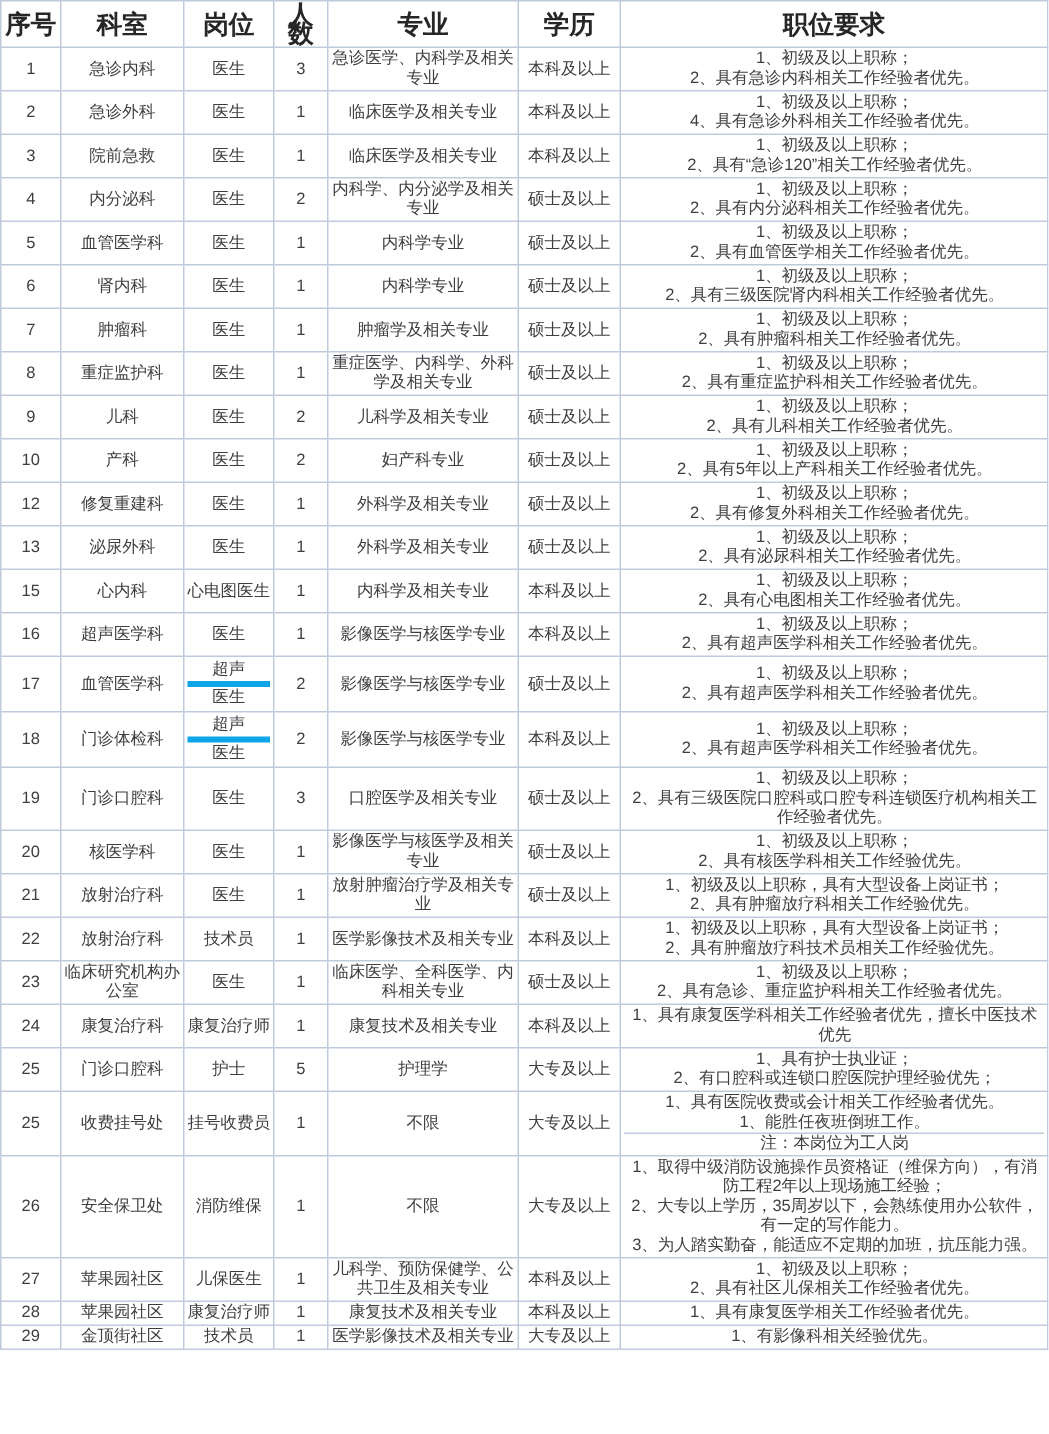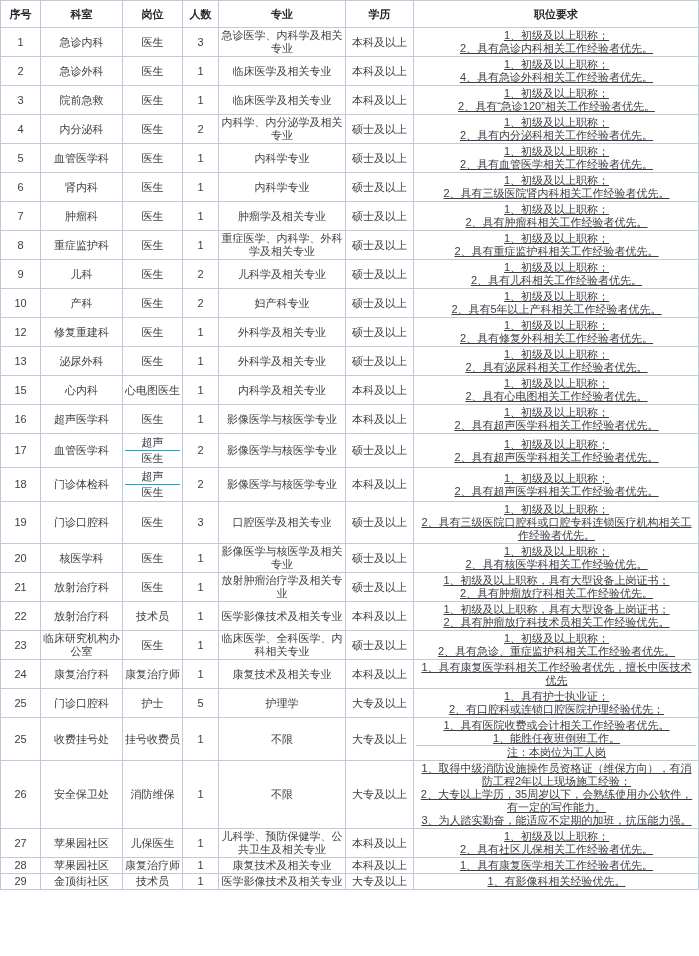--- a/index.html
+++ b/index.html
@@ -22,55 +22,54 @@
     font-size: 11px;
     line-height: 13px;
     color: #3e3e41;
     text-align: center;
     vertical-align: middle;
     padding: 1px 2px;
     overflow: hidden;
     word-break: break-all;
   }
   table.recruit th {
-    font-size: 11px;
+    font-size: 17px;
     font-weight: bold;
     color: #262626;
     height: 22px;
     padding: 2px 1px;
   }
   
   col.c-no     { width: 40px; }
   col.c-dept   { width: 82px; }
   col.c-post   { width: 60px; }
   col.c-count  { width: 36px; }
   col.c-major  { width: 127px; }
   col.c-degree { width: 68px; }
   col.c-req    { width: auto; }
 
   td.req-cell {
     text-align: left;
     padding: 0;
-    text-decoration: underline;
   }
   .req-line {
     padding: 0 2px 0 3px;
   }
   .note-line {
     padding: 0 2px 0 3px;
     border-top: 1px solid #bfcbdd;
   }
   td.post-cell-split {
     padding: 0;
   }
   .split-half {
     padding: 1px 2px;
   }
   .split-half.top {
-    border-bottom: 1px solid #0ea5e9;
+    border-bottom: 4px solid #0ea5e9;
   }
 </style>
 </head>
 <body>
 
 <table class="recruit">
   <colgroup>
     <col class="c-no">
       <col class="c-dept">
       <col class="c-post">

